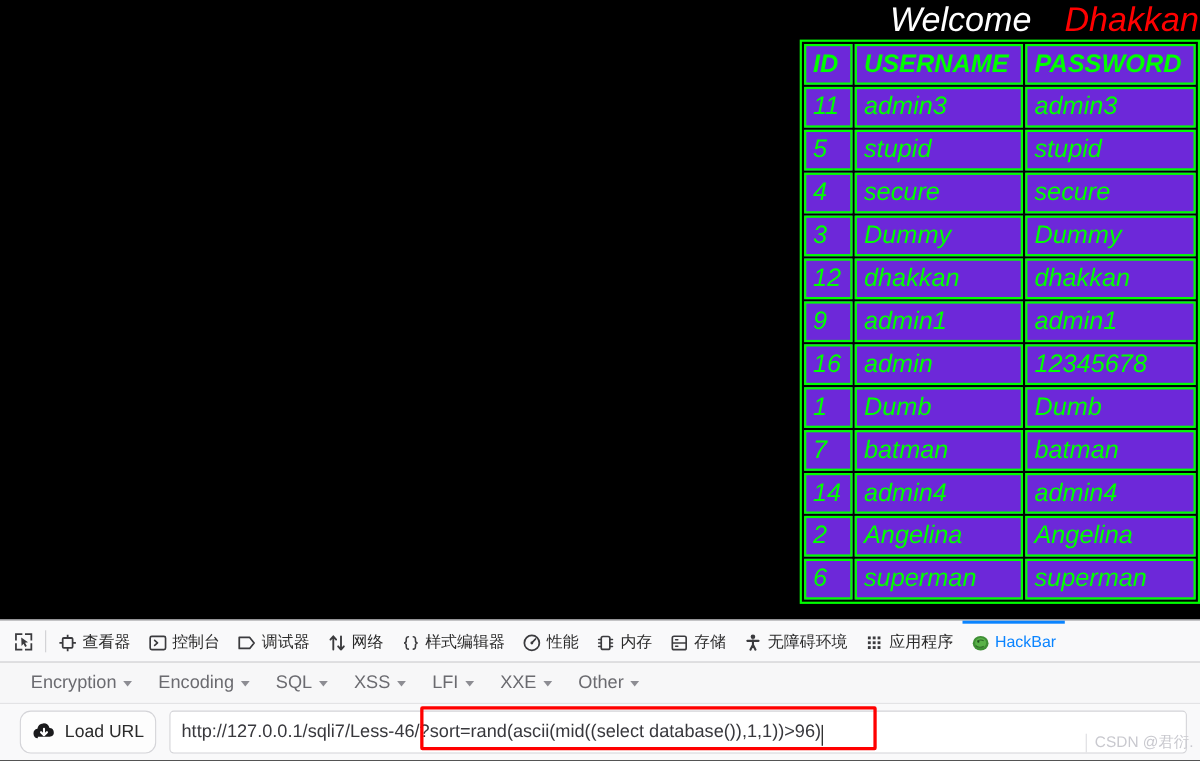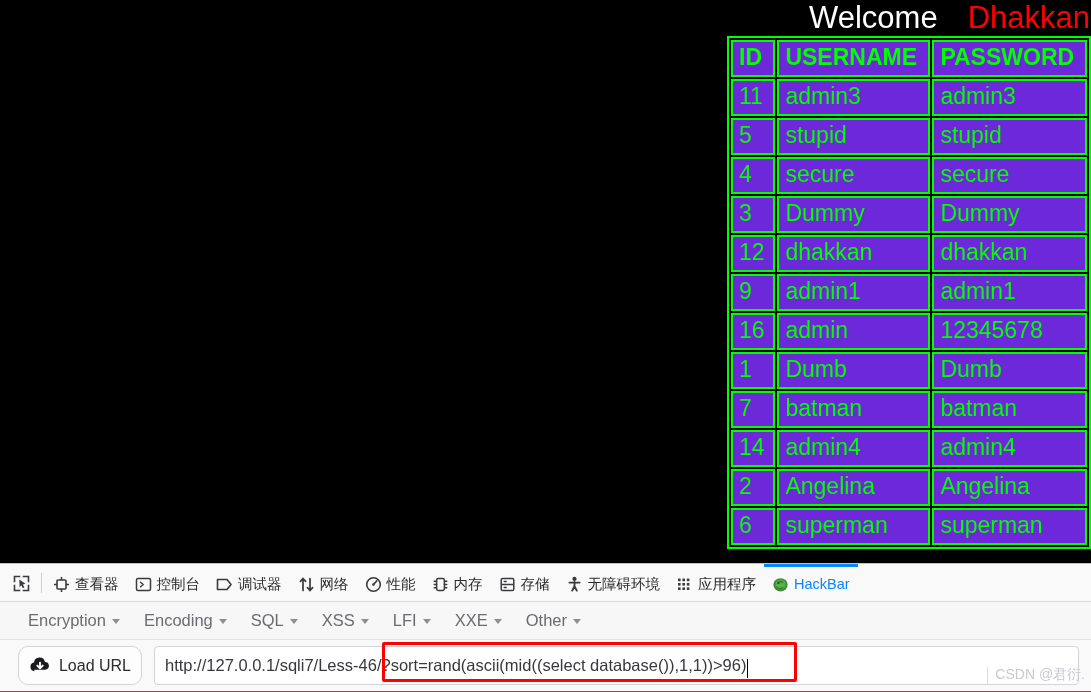--- a/index.html
+++ b/index.html
@@ -12,20 +12,21 @@
   }
 
   #root { position: relative; width: 1091px; height: 692px; }
 
   
   .page {
     position: absolute; left: 0; top: 0;
     width: 1091px; height: 657px;
     background: #000000;
     overflow: hidden;
+    font-style: italic;
   }
   .welcome-line {
     position: absolute;
     left: 0; top: 0;
     width: 1091px;
     text-align: right;
     padding-right: 1px;
     white-space: nowrap;
     font-size: 31px;
     line-height: 36px;
@@ -58,21 +59,21 @@
   table.dump th { font-weight: bold; }
   table.dump td.col-id, table.dump th.col-id { width: 54px; }
   table.dump td.col-user, table.dump th.col-user { width: 171px; }
   table.dump td.col-pass, table.dump th.col-pass { width: 171px; }
 
   
   .devtools {
     position: absolute;
     left: 0; top: 563px;
     width: 1091px; height: 129px;
-    background: #c2410c;
+    background: #404040;
     border-top: 1px solid #c0c0c5;
   }
   .dt-tabbar {
     display: flex;
     align-items: stretch;
     height: 38px;
     background: #f9f9fa;
     border-bottom: 1px solid #dcdcdf;
     padding-left: 4px;
     overflow: hidden;
@@ -303,20 +304,29 @@
             </span>
             <span class="lbl">调试器</span>
           </div>
           <div class="dt-tab">
             <span class="dt-icon">
               <svg width="17" height="17" viewBox="0 0 17 17">
                 <path d="M5 14.5V2.5M5 2.5L2.4 5.4M5 2.5l2.6 2.9M12 2.5v12M12 14.5l2.6-2.9M12 14.5l-2.6-2.9" fill="none" stroke="#3b3b3e" stroke-width="1.7" stroke-linecap="round" stroke-linejoin="round"></path>
               </svg>
             </span>
             <span class="lbl">网络</span>
+          </div>
+          <div class="dt-tab">
+            <span class="dt-icon">
+              <svg width="19" height="17" viewBox="0 0 19 17">
+                <path d="M7 2.2C4.6 2.2 4.8 4.6 4.8 6.2c0 1.3-.8 2.3-2.3 2.3 1.5 0 2.3 1 2.3 2.3 0 1.6-.2 4 2.2 4" fill="none" stroke="#3b3b3e" stroke-width="1.6" stroke-linecap="round"></path>
+                <path d="M12 2.2c2.4 0 2.2 2.4 2.2 4 0 1.3.8 2.3 2.3 2.3-1.5 0-2.3 1-2.3 2.3 0 1.6.2 4-2.2 4" fill="none" stroke="#3b3b3e" stroke-width="1.6" stroke-linecap="round"></path>
+              </svg>
+            </span>
+            <span class="lbl">样式编辑器</span>
           </div>
           <div class="dt-tab">
             <span class="dt-icon">
               <svg width="17" height="17" viewBox="0 0 17 17">
                 <circle cx="8.5" cy="8.5" r="6.8" fill="none" stroke="#3b3b3e" stroke-width="1.6"></circle>
                 <path d="M8.5 8.5l3.3-3.6" fill="none" stroke="#3b3b3e" stroke-width="1.6" stroke-linecap="round"></path>
                 <circle cx="8.5" cy="8.5" r="1.3" fill="#3b3b3e"></circle>
               </svg>
             </span>
             <span class="lbl">性能</span>

